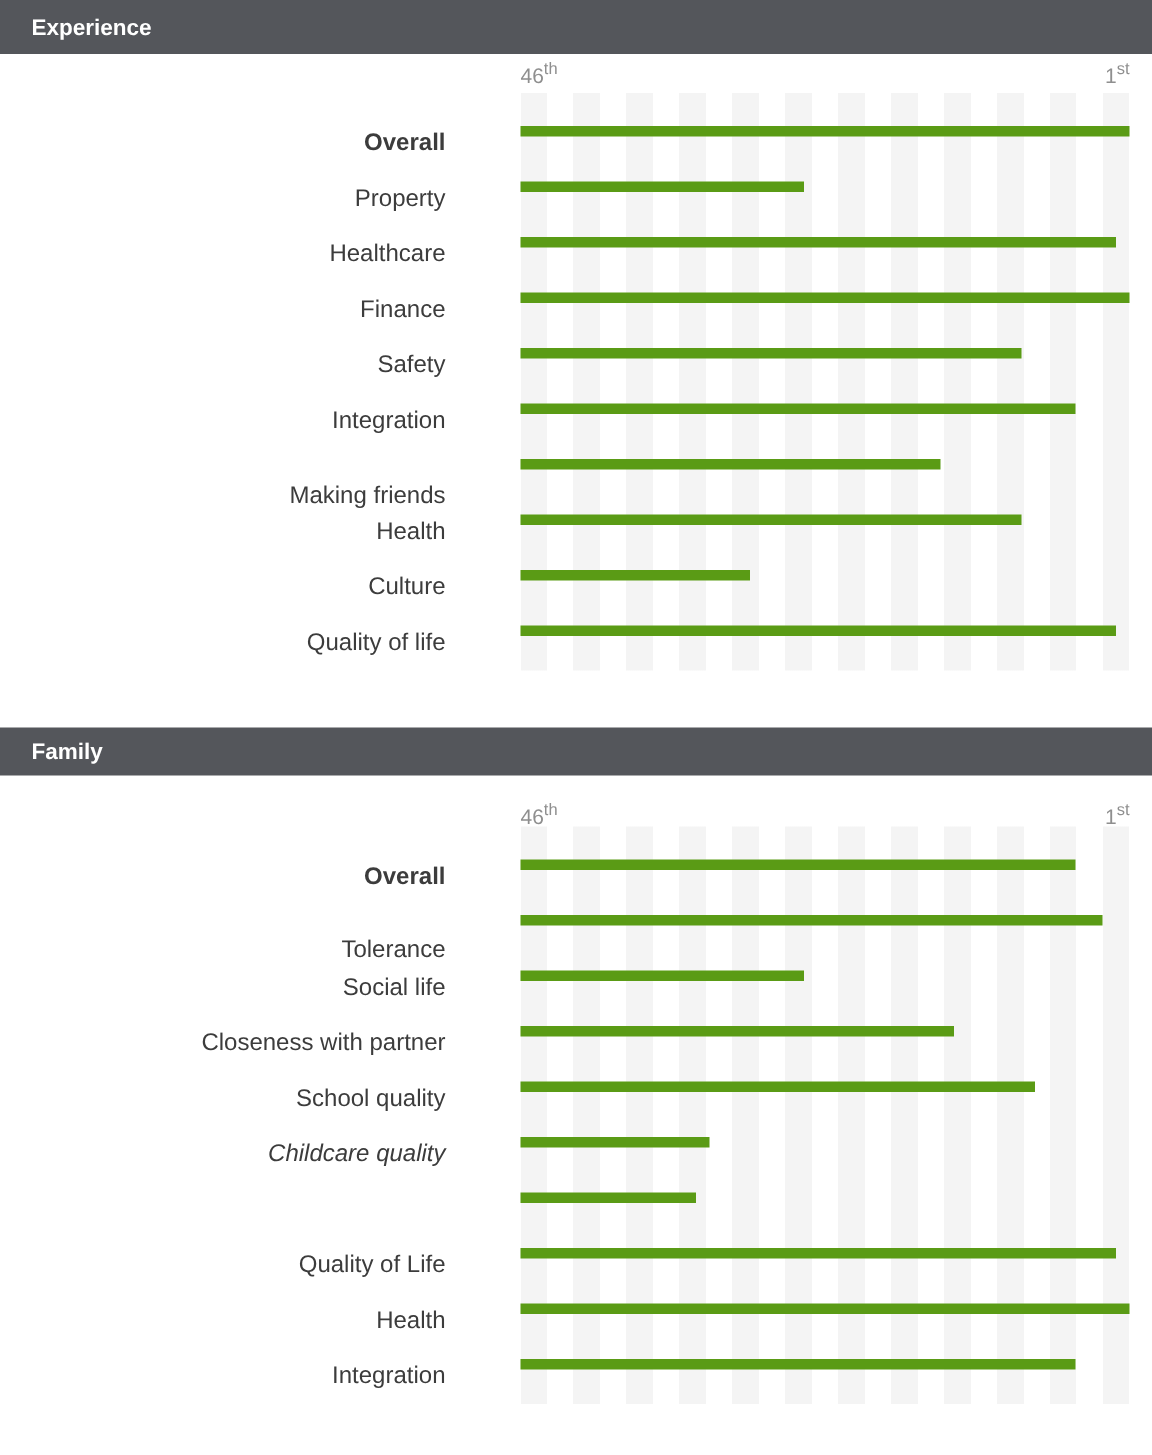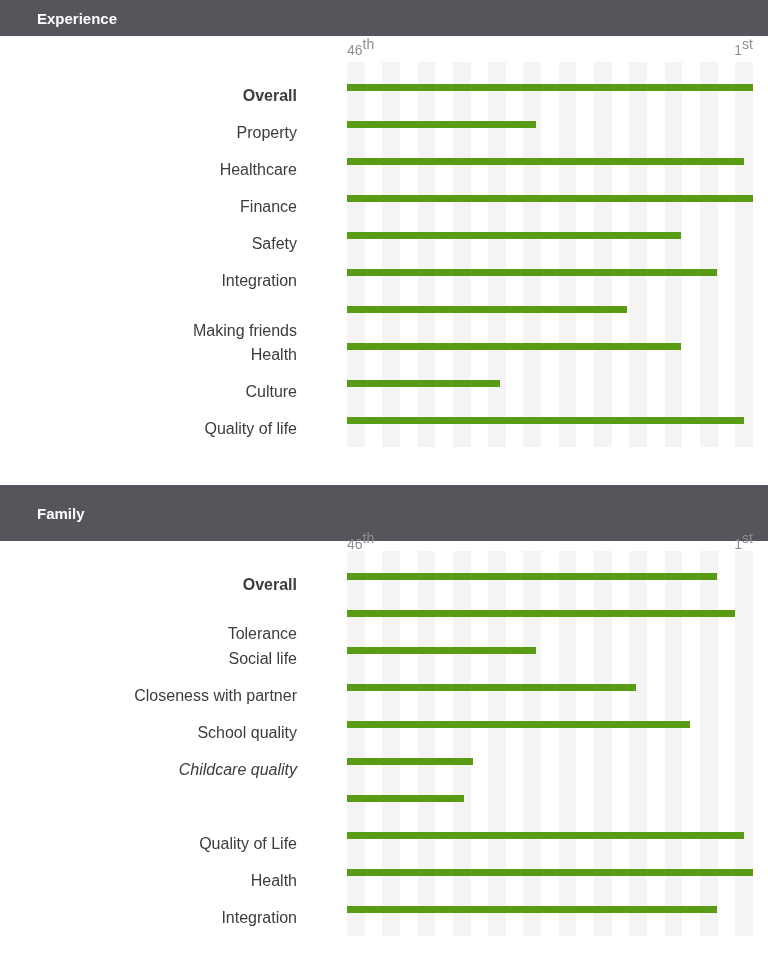--- a/index.html
+++ b/index.html
@@ -5,32 +5,32 @@
   html,body{margin:0;padding:0;background:#ffffff;}
   body{
     width:768px;height:970px;overflow:hidden;position:relative;
     font-family:"Liberation Sans", sans-serif;
   }
   .section{position:relative;width:768px;height:485px;background:#ffffff;}
   .section-header{
     position:absolute;left:0;right:0;top:0;
     background:var(--header_bg);color:var(--header_text);
     display:flex;align-items:center;box-sizing:border-box;
-    padding-left:37px;font-size:15px;font-weight:bold;
+    padding-left:21px;font-size:15px;font-weight:bold;
   }
   .sec1 .section-header{height:36px;}
-  .sec2 .section-header{height:56px;}
+  .sec2 .section-header{height:32px;}
   .axis-row{
     position:absolute;left:347px;width:406px;height:20px;line-height:20px;
     display:flex;justify-content:space-between;
     color:var(--axis_label);font-size:14px;
   }
   .sec1 .axis-row{top:40px;}
   .sec2 .axis-row{top:49px;}
-  .axis-row sup{font-size:14px;line-height:0;vertical-align:super;}
+  .axis-row sup{font-size:11px;line-height:0;vertical-align:super;}
   .plot{
     position:absolute;left:347px;width:406px;height:385px;
     background:repeating-linear-gradient(90deg,
       var(--stripe) 0px, var(--stripe) 17.65px,
       #ffffff 17.65px, #ffffff 35.3px);
   }
   .sec1 .plot{top:62px;}
   .sec2 .plot{top:66px;}
   .labels-layer{position:absolute;left:0;top:0;right:0;bottom:0;pointer-events:none;}
   .row-label{

